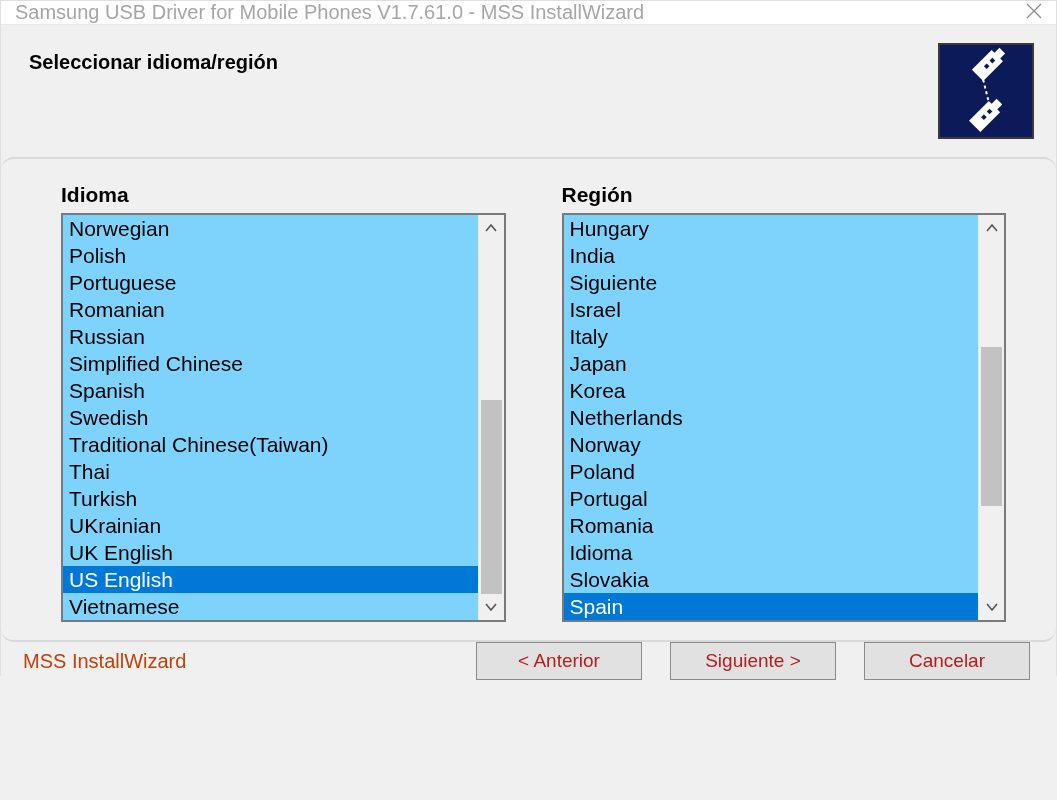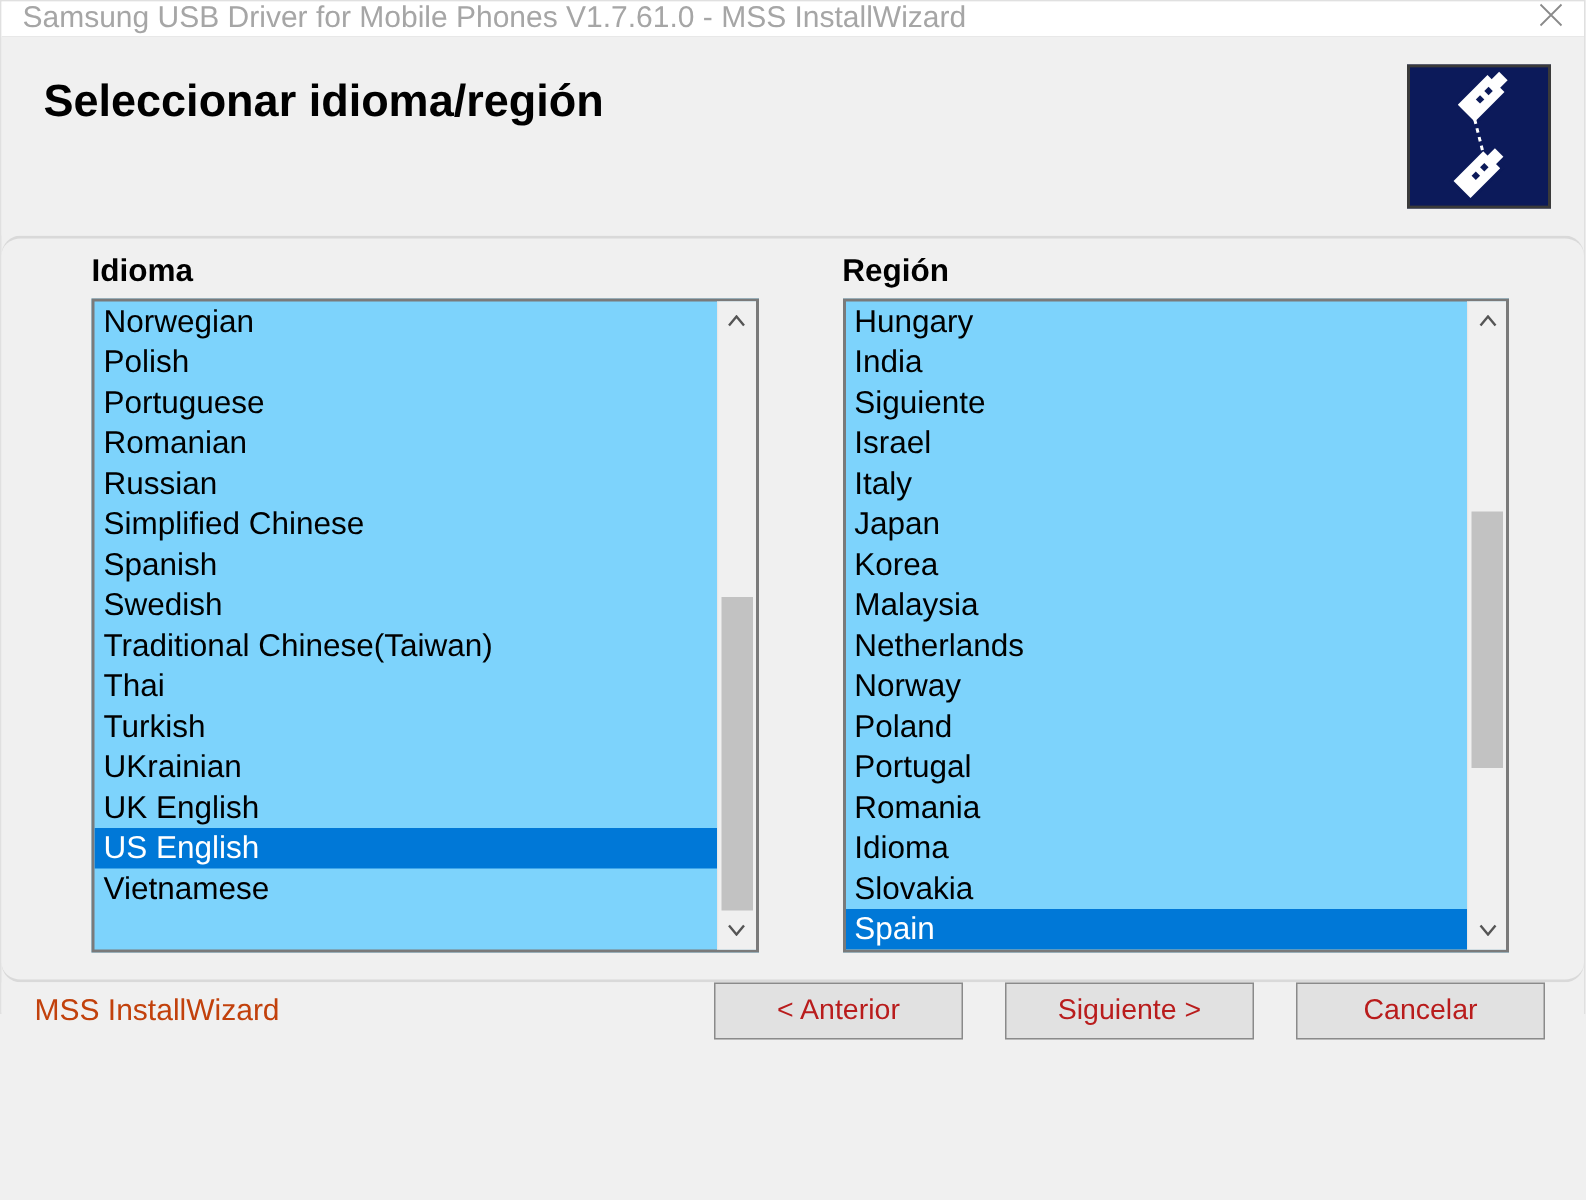--- a/index.html
+++ b/index.html
@@ -42,39 +42,39 @@
     text-align: right;
   }
   .header {
     display: flex;
     justify-content: space-between;
     align-items: flex-start;
     padding: 18px 22px 18px 28px;
     background: #f0f0f0;
   }
   .header-title {
-    font-size: 30px;
+    font-size: 20px;
     font-weight: 700;
     color: #000;
     padding-top: 8px;
   }
   .logo-box {
     width: 96px;
     height: 96px;
     background: #0c1a5a;
     border: 2px solid #3a3a3a;
     position: relative;
   }
   .logo-box svg { display:block; }
   .content {
     flex: 1;
     border-top: 2px solid #d9d9d9;
     border-bottom: 2px solid #d9d9d9;
     background: #f0f0f0;
-    padding: 10px 50px 18px 60px;
+    padding: 24px 50px 18px 60px;
     display: flex;
     gap: 56px;
     border-radius: 13px;
   }
   .col {
     flex: 1;
     display: flex;
     flex-direction: column;
   }
   .col-label {
@@ -247,21 +247,20 @@
       <div class="listbox-wrap">
         <div class="listbox" id="region-list">
             <div class="list-inner">
               <div class="list-item">Hungary</div>
               <div class="list-item">India</div>
               <div class="list-item">Siguiente</div>
               <div class="list-item">Israel</div>
               <div class="list-item">Italy</div>
               <div class="list-item">Japan</div>
               <div class="list-item">Korea</div>
-              <div class="list-item">Malaysia</div>
               <div class="list-item">Netherlands</div>
               <div class="list-item">Norway</div>
               <div class="list-item">Poland</div>
               <div class="list-item">Portugal</div>
               <div class="list-item">Romania</div>
               <div class="list-item">Idioma</div>
               <div class="list-item">Slovakia</div>
               <div class="list-item selected">Spain</div>
             </div>
           </div>

